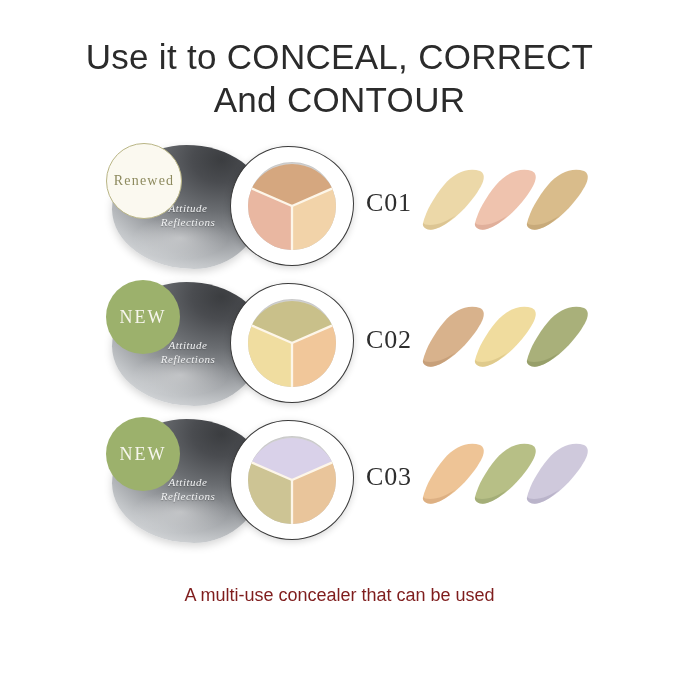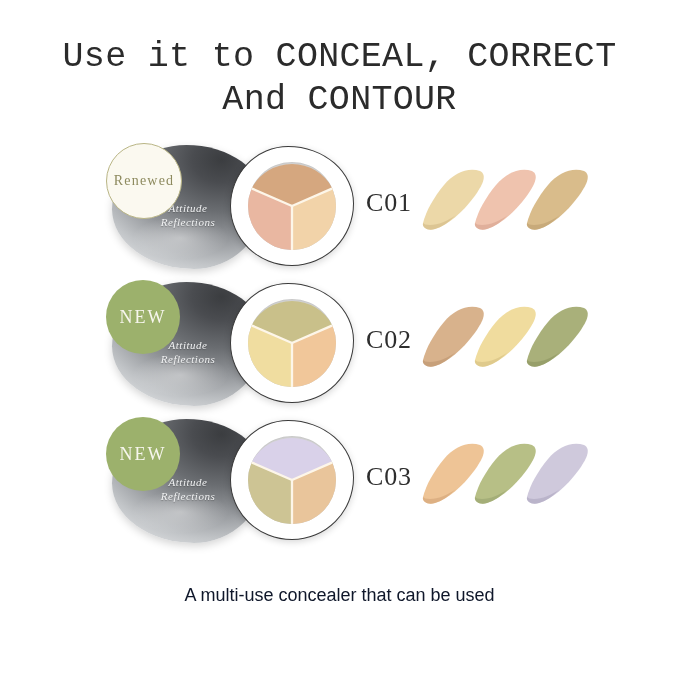--- a/index.html
+++ b/index.html
@@ -16,21 +16,21 @@
     position: relative;
   }
 
   
   .headline {
     position: absolute;
     left: 0;
     top: 36px;
     width: 679px;
     text-align: center;
-    font-family: Liberation Mono, monospace;
+    font-family: Liberation Sans, sans-serif;
     font-size: 35px;
     line-height: 1.22;
     color: #2b2b2b;
     letter-spacing: 0.3px;
   }
   .headline-line-1 { display: block; }
   .headline-line-2 { display: block; }
 
   
   .rows {
@@ -200,21 +200,21 @@
   .caption {
     position: absolute;
     left: 0;
     top: 582px;
     width: 679px;
     text-align: center;
     font-family: "Liberation Sans", sans-serif;
     font-weight: 300;
     font-size: 18px;
     line-height: 1.52;
-    color: #0f172a;
+    color: #7f1d1d;
   }
   .caption-line { display: block; }
 </style>
 </head>
 <body>
 
 <div class="headline">
   <span class="headline-line-1">Use it to CONCEAL, CORRECT</span>
   <span class="headline-line-2">And CONTOUR</span>
 </div>

